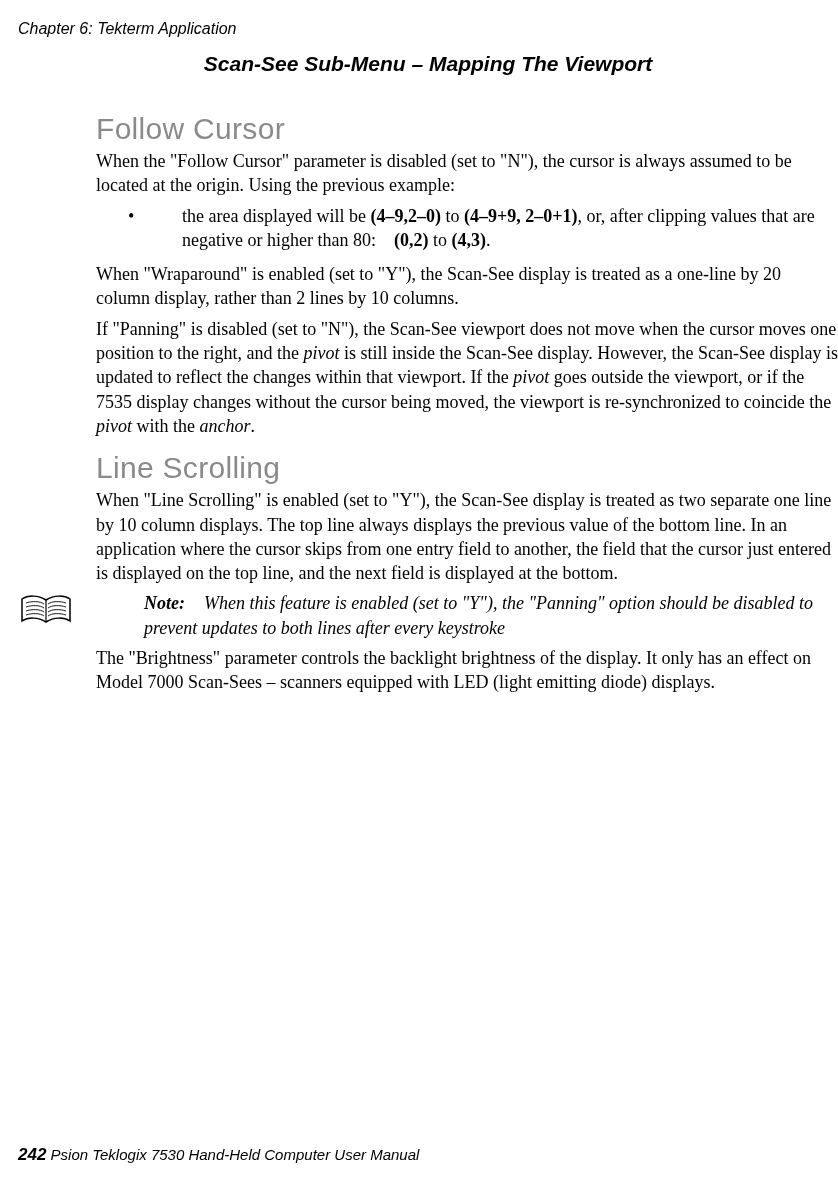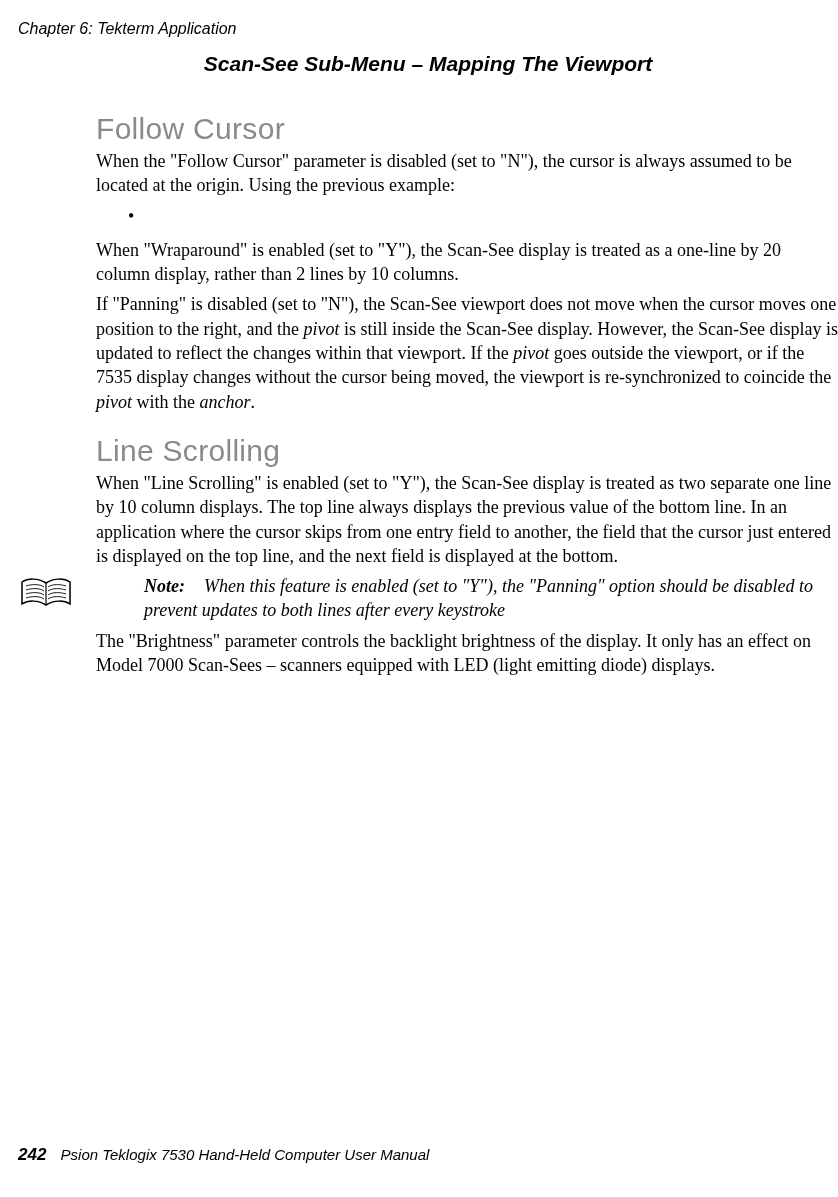--- a/index.html
+++ b/index.html
@@ -40,21 +40,21 @@
     margin-left: 78px;
     margin-right: 0;
     width: 742px;
   }
   .subhead {
     font-family: "Arial Narrow", "Helvetica Condensed", Arial, sans-serif;
     font-stretch: condensed;
     font-size: 30px;
     color: #8a8a8a;
     letter-spacing: 0.3px;
-    margin: 20px 0 4px 0;
+    margin: 13px 0 4px 0;
     line-height: 1.1;
     font-weight: 400;
   }
   .para {
     margin: 0 0 6px 0;
   }
   .bullet-row {
     display: flex;
     margin: 6px 0 10px 0;
   }
@@ -95,40 +95,42 @@
     bottom: 30px;
     left: 18px;
     font-family: Arial, Helvetica, sans-serif;
     font-style: italic;
     font-size: 15px;
   }
   .footer .pagenum {
     font-weight: 700;
     font-size: 17px;
     font-style: italic;
-    margin-right: 10px;
   }
   b { font-weight: 700; }
   em { font-style: italic; }
   svg.book { display: block; }
 </style>
 </head>
 <body>
 
 <div class="page">
 
   <div class="header-chapter">Chapter 6: Tekterm Application</div>
   <div class="header-section">Scan-See Sub-Menu – Mapping The Viewport</div>
 
   <div class="content">
 
     <div class="subhead">Follow Cursor</div>
     <p class="para">When the "Follow Cursor" parameter is disabled (set to "N"), the cursor is always assumed to be located at the origin. Using the previous example:</p>
     <div class="bullet-row">
       <div class="bullet-mark">•</div>
+      <div class="bullet-text">
+        <span>the area displayed will be </span><b>(4–9,2–0)</b><span> to </span><b>(4–9+9, 2–0+1)</b><span>, or, after clipping values that are negative or higher than 80: </span><b>(0,2)</b><span> to </span><b>(4,3)</b><span>.</span>
+      </div>
     </div>
 
     <p class="para">When "Wraparound" is enabled (set to "Y"), the Scan-See display is treated as a one-line by 20 column display, rather than 2 lines by 10 columns.</p>
 
     <p class="para">
       <span>If "Panning" is disabled (set to "N"), the Scan-See viewport does not move when the cursor moves one position to the right, and the </span><em>pivot</em><span> is still inside the Scan-See display. However, the Scan-See display is updated to reflect the changes within that viewport. If the </span><em>pivot</em><span> goes outside the viewport, or if the 7535 display changes without the cursor being moved, the viewport is re-synchronized to coincide the </span><em>pivot</em><span> with the </span><em>anchor</em><span>.</span>
     </p>
 
     <div class="subhead">Line Scrolling</div>
     <p class="para">When "Line Scrolling" is enabled (set to "Y"), the Scan-See display is treated as two separate one line by 10 column displays. The top line always displays the previous value of the bottom line. In an application where the cursor skips from one entry field to another, the field that the cursor just entered is displayed on the top line, and the next field is displayed at the bottom.</p>

